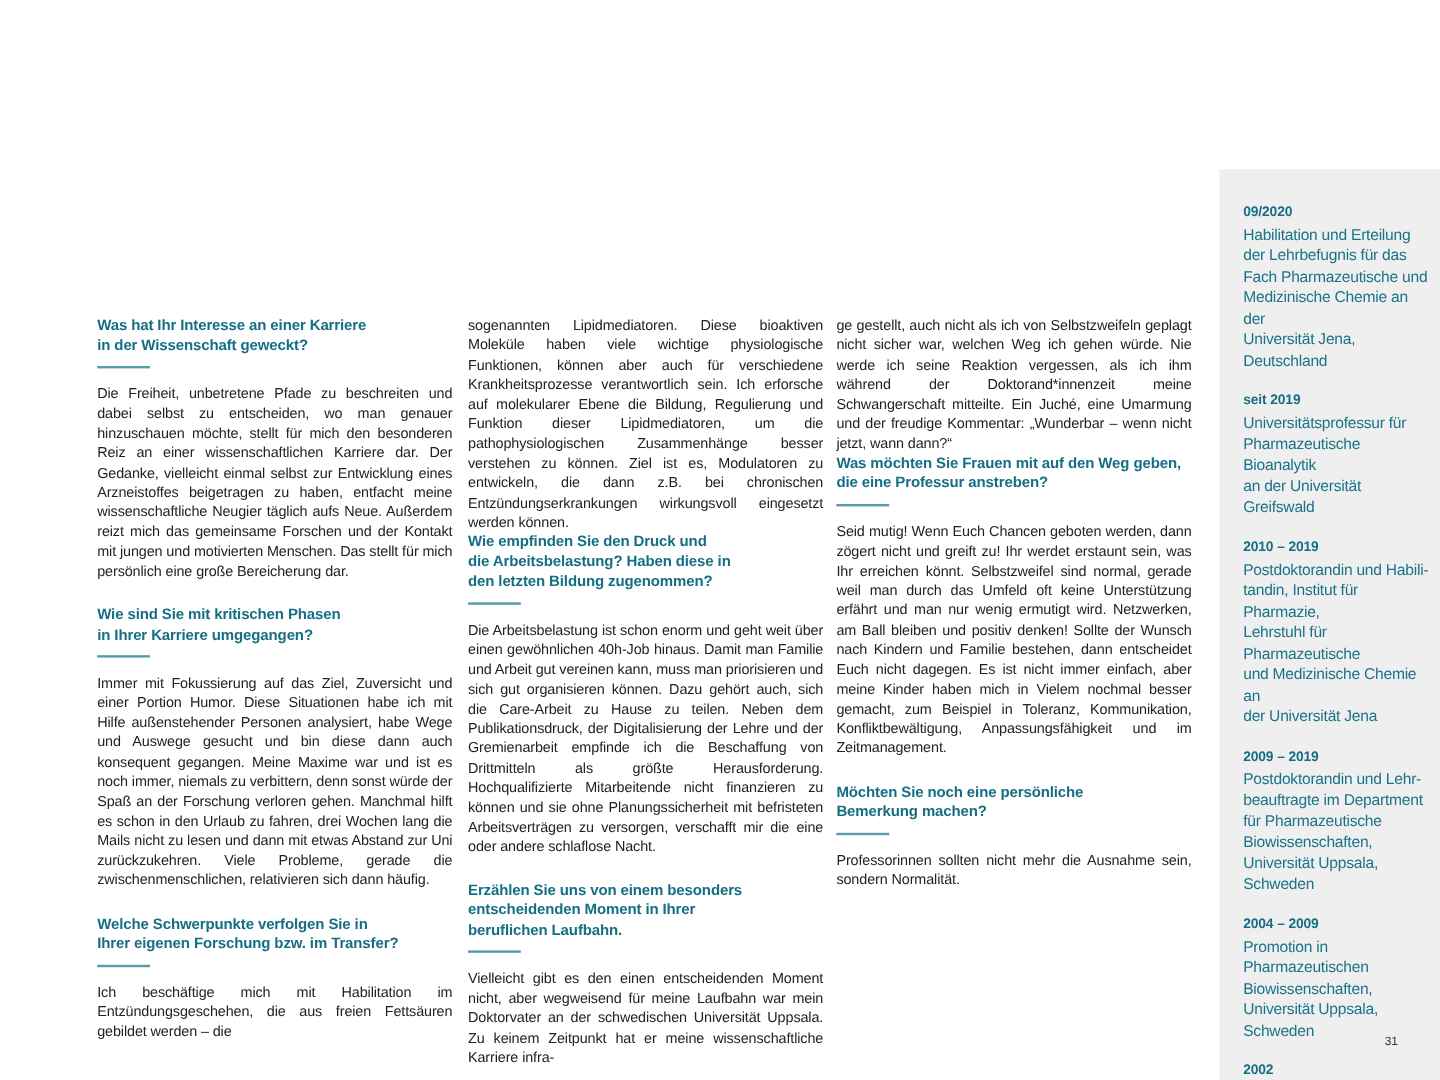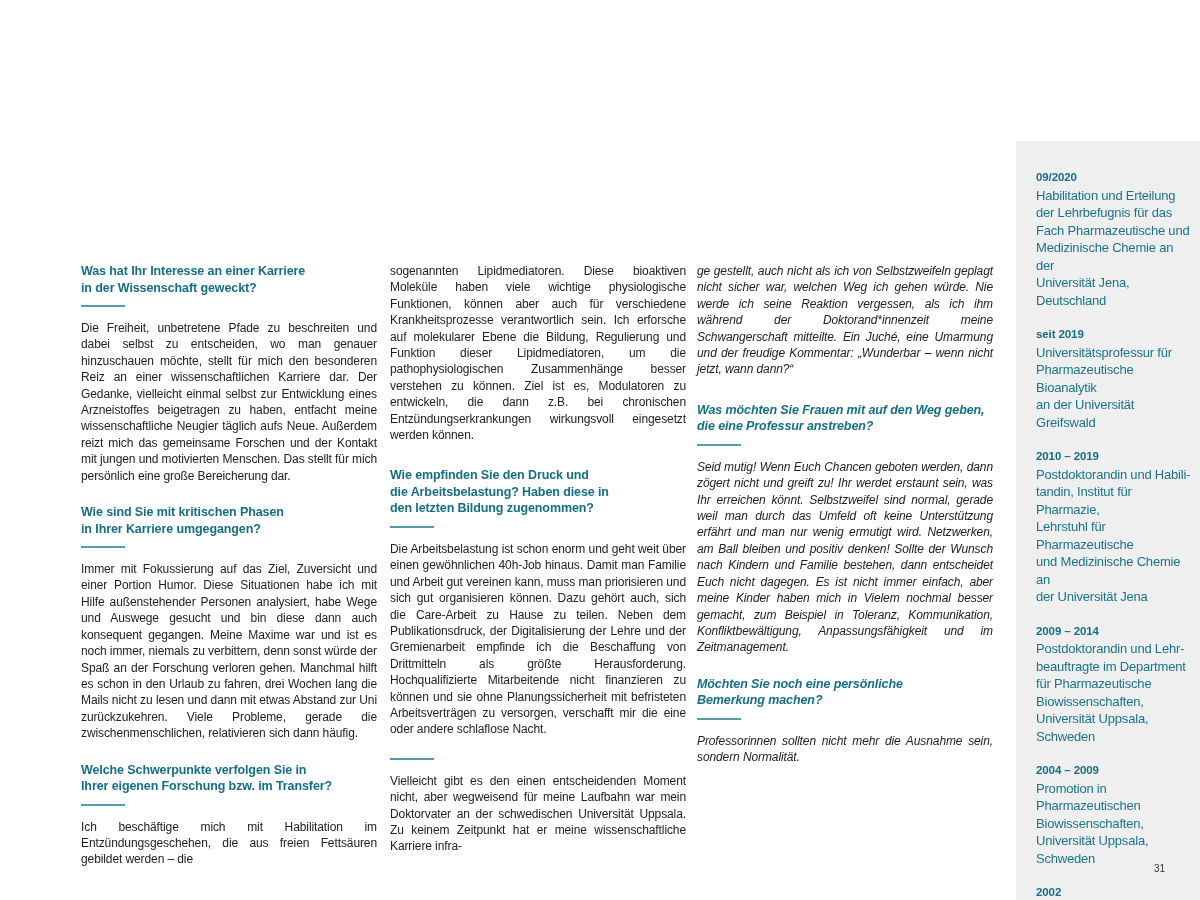--- a/index.html
+++ b/index.html
@@ -16,21 +16,21 @@
     width: 1200px; height: 900px;
     background: #ffffff;
   }
   .col {
     position: absolute;
     top: 263px;
     width: 296px;
   }
   .col-1 { left: 81px; }
   .col-2 { left: 390px; }
-  .col-3 { left: 697px; font-style: italic; }
+  .col-3 { left: 697px; }
   .question {
     color: #156e84;
     font-size: 12.5px;
     font-weight: bold;
     line-height: 16.5px;
     letter-spacing: -0.1px;
     white-space: pre-line;
   }
   .rule {
     width: 44px;
@@ -40,21 +40,21 @@
   }
   .answer {
     color: #222222;
     font-size: 12px;
     line-height: 16.4px;
     letter-spacing: -0.1px;
     text-align: justify;
     hyphens: auto;
   }
   .qa { margin-bottom: 20px; }
-  .continuation { margin-bottom: 24px; }
+  .continuation { }
   .sidebar {
     position: absolute;
     left: 1016px;
     top: 141px;
     width: 184px;
     height: 808px;
     background: #efefef;
     padding: 28px 8px 20px 20px;
   }
   .cv-entry { margin-bottom: 17px; }
@@ -109,20 +109,23 @@
   <div class="col col-2">
     <p class="answer continuation">sogenannten Lipidmediatoren. Diese bioaktiven Moleküle haben viele wichtige physiologische Funktionen, können aber auch für verschiedene Krankheitsprozesse verantwortlich sein. Ich erforsche auf molekularer Ebene die Bildung, Regulierung und Funktion dieser Lipidmediatoren, um die pathophysiologischen Zusammenhänge besser verstehen zu können. Ziel ist es, Modulatoren zu entwickeln, die dann z.B. bei chronischen Entzündungserkrankungen wirkungsvoll eingesetzt werden können.</p>
     <section class="qa">
       <h3 class="question">Wie empfinden Sie den Druck und
 die Arbeitsbelastung? Haben diese in
 den letzten Bildung zugenommen?</h3>
       <div class="rule"></div>
       <p class="answer">Die Arbeitsbelastung ist schon enorm und geht weit über einen gewöhnlichen 40h-Job hinaus. Damit man Familie und Arbeit gut vereinen kann, muss man priorisieren und sich gut organisieren können. Dazu gehört auch, sich die Care-Arbeit zu Hause zu teilen. Neben dem Publikationsdruck, der Digitalisierung der Lehre und der Gremienarbeit empfinde ich die Beschaffung von Drittmitteln als größte Herausforderung. Hochqualifizierte Mitarbeitende nicht finanzieren zu können und sie ohne Planungssicherheit mit befristeten Arbeitsverträgen zu versorgen, verschafft mir die eine oder andere schlaflose Nacht.</p>
     </section>
     <section class="qa">
+      <h3 class="question">Erzählen Sie uns von einem besonders
+entscheidenden Moment in Ihrer
+beruflichen Laufbahn.</h3>
       <div class="rule"></div>
       <p class="answer">Vielleicht gibt es den einen entscheidenden Moment nicht, aber wegweisend für meine Laufbahn war mein Doktorvater an der schwedischen Universität Uppsala. Zu keinem Zeitpunkt hat er meine wissenschaftliche Karriere infra-</p>
     </section>
   </div>
 
   <div class="col col-3">
     <p class="answer continuation">ge gestellt, auch nicht als ich von Selbstzweifeln geplagt nicht sicher war, welchen Weg ich gehen würde. Nie werde ich seine Reaktion vergessen, als ich ihm während der Doktorand*innenzeit meine Schwangerschaft mitteilte. Ein Juché, eine Umarmung und der freudige Kommentar: „Wunderbar – wenn nicht jetzt, wann dann?“</p>
     <section class="qa">
       <h3 class="question">Was möchten Sie Frauen mit auf den Weg geben,
 die eine Professur anstreben?</h3>
@@ -154,21 +157,21 @@
     </div>
     <div class="cv-entry">
       <div class="cv-period">2010 – 2019</div>
       <div class="cv-desc">Postdoktorandin und Habili-
 tandin, Institut für Pharmazie,
 Lehrstuhl für Pharmazeutische
 und Medizinische Chemie an
 der Universität Jena</div>
     </div>
     <div class="cv-entry">
-      <div class="cv-period">2009 – 2014</div>
+      <div class="cv-period">2009 – 2019</div>
       <div class="cv-desc">Postdoktorandin und Lehr-
 beauftragte im Department
 für Pharmazeutische
 Biowissenschaften,
 Universität Uppsala,
 Schweden</div>
     </div>
     <div class="cv-entry">
       <div class="cv-period">2004 – 2009</div>
       <div class="cv-desc">Promotion in Pharmazeutischen

